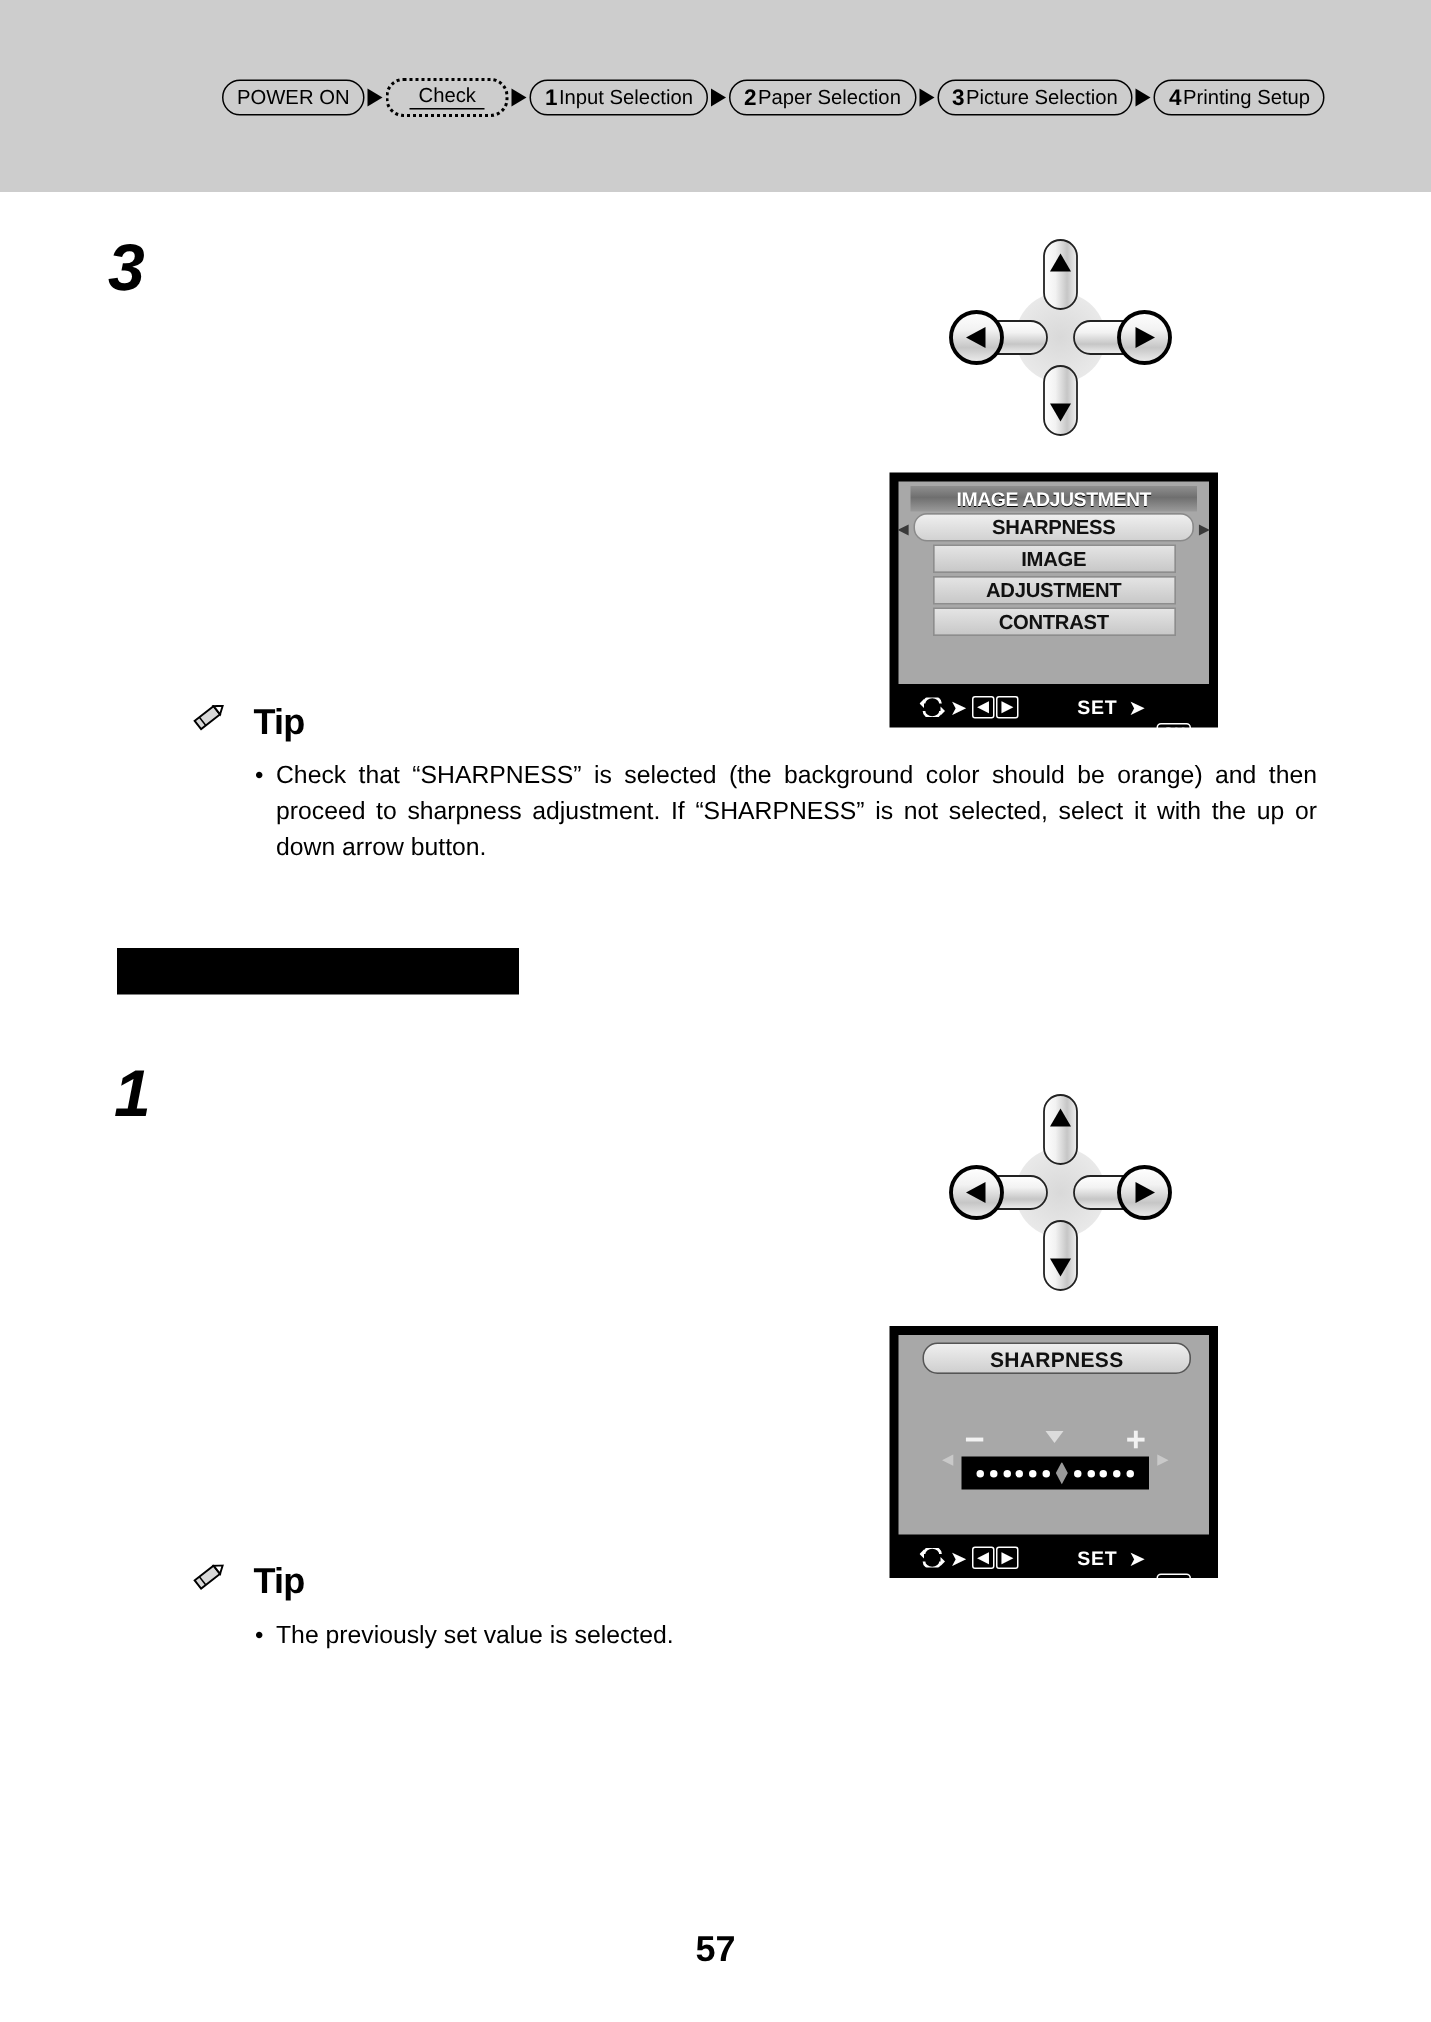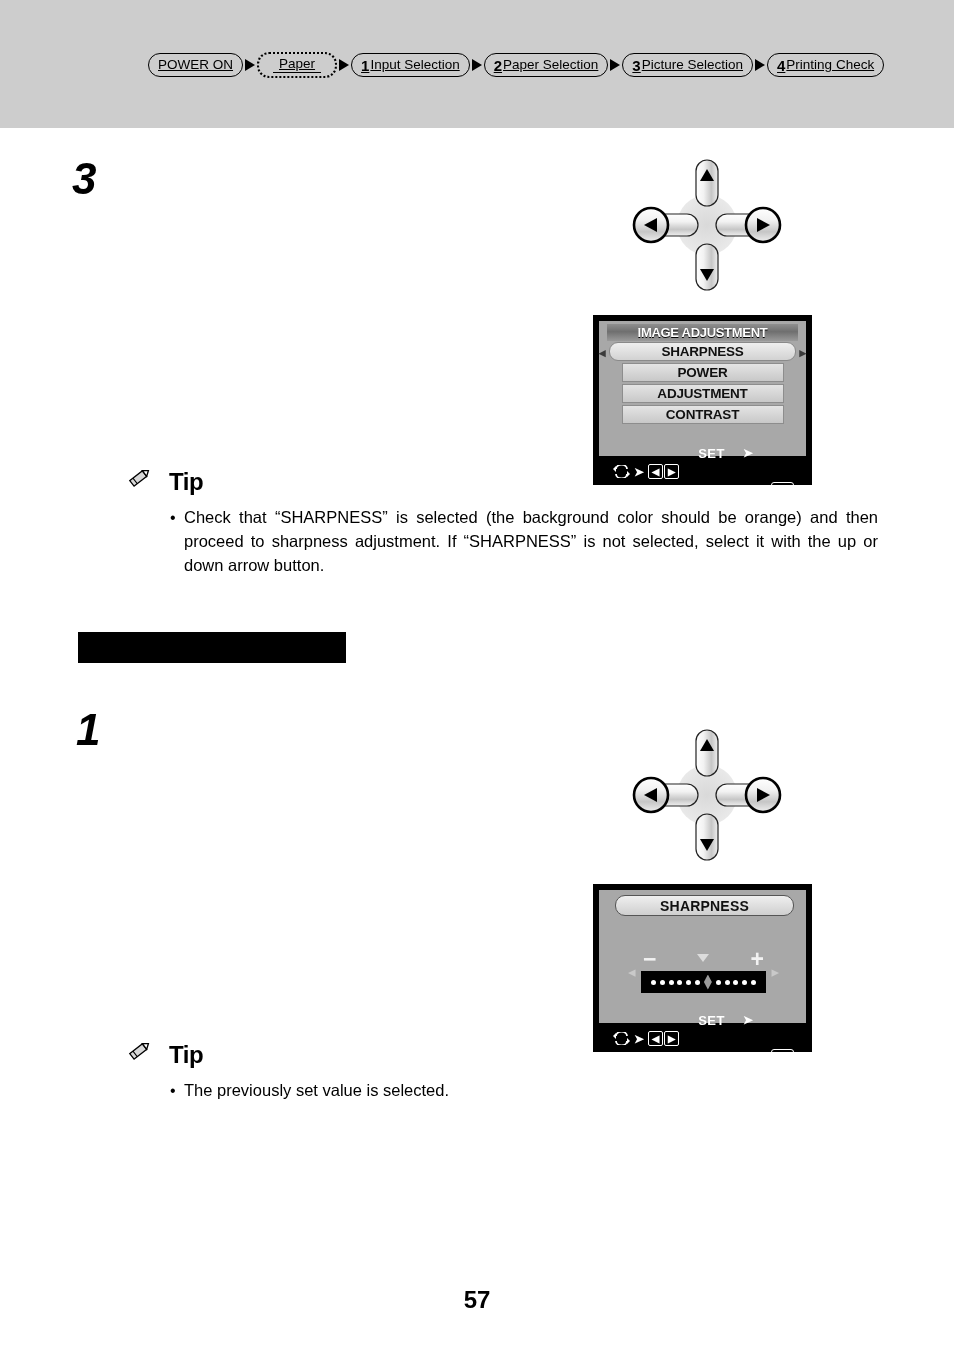--- a/index.html
+++ b/index.html
@@ -14,21 +14,20 @@
 
   
   .header-band{
     position:absolute;left:0;top:0;width:954px;height:128px;
     background:#cdcdcd;
   }
   .flow{
     position:absolute;left:148px;top:52px;
     display:flex;align-items:center;gap:0px;
     height:26px;
-    text-decoration:underline;
   }
   .pill{
     position:relative;
     border:1.6px solid #000;
     border-radius:13px;
     height:22px;
     display:flex;align-items:center;
     padding:0 9px;
     background:#cdcdcd;
     font-size:13.5px;
@@ -187,21 +186,21 @@
   .scale-chev.r{right:27px;}
 
   
   .lcd-hint{
     position:absolute;left:6px;right:6px;bottom:3px;
     height:21px;background:#000;
     display:flex;align-items:center;
     color:#fff;
   }
   .hint-left{position:absolute;left:14px;display:flex;align-items:center;gap:4px;}
-  .hint-right{position:absolute;right:12px;display:flex;align-items:flex-start;gap:18px;}
+  .hint-right{position:absolute;right:12px;display:flex;align-items:center;gap:8px;}
   .hint-text{font-size:13px;font-weight:bold;letter-spacing:0.5px;}
   .key{
     border:1.4px solid #fff;border-radius:2px;
     font-size:9.5px;font-weight:bold;line-height:1;
     padding:2px 2px;min-width:9px;text-align:center;
     display:inline-block;
   }
   .key.ok{padding:2px 3px;border-radius:3px;font-size:10px;margin-top:36px;}
   .key-pair{display:flex;gap:1px;}
   .tiny-arrow{font-size:12px;font-weight:bold;}
@@ -248,21 +247,21 @@
   <div class="pill">
     <span>POWER ON</span>
   </div>
   <div class="arrow-sep">
     <svg width="12" height="14" viewBox="0 0 12 14">
         <polygon points="1,1 11,7 1,13" fill="#000"></polygon>
       </svg>
   </div>
 
   <div class="pill dotted">
-    <span class="setup-text">Paper</span>
+    <span class="setup-text">Check</span>
   </div>
   <div class="arrow-sep">
     <svg width="12" height="14" viewBox="0 0 12 14">
         <polygon points="1,1 11,7 1,13" fill="#000"></polygon>
       </svg>
   </div>
 
   <div class="pill">
     <span class="num">1</span>
     <span>Input Selection</span>
@@ -288,21 +287,21 @@
     <span>Picture Selection</span>
   </div>
   <div class="arrow-sep">
     <svg width="12" height="14" viewBox="0 0 12 14">
         <polygon points="1,1 11,7 1,13" fill="#000"></polygon>
       </svg>
   </div>
 
   <div class="pill">
     <span class="num">4</span>
-    <span>Printing Check</span>
+    <span>Printing Setup</span>
   </div>
 
 </div>
 
 <div class="step-num" id="step-3">3</div>
 
 <div class="dpad" id="dpad-1">
   <svg width="170" height="135" viewBox="0 0 170 135">
     <defs>
       <linearGradient id="gV" x1="0" y1="0" x2="1" y2="0">
@@ -343,21 +342,21 @@
       <span>IMAGE ADJUSTMENT</span>
     </div>
 
     <div class="menu-list">
       <div class="menu-row selected">
         <span class="chev left">◂</span>
         <span class="label">SHARPNESS</span>
         <span class="chev right">▸</span>
       </div>
       <div class="menu-row normal">
-        <span class="label">POWER</span>
+        <span class="label">IMAGE</span>
       </div>
       <div class="menu-row normal">
         <span class="label">ADJUSTMENT</span>
       </div>
       <div class="menu-row normal">
         <span class="label">CONTRAST</span>
       </div>
     </div>
 
   </div>

